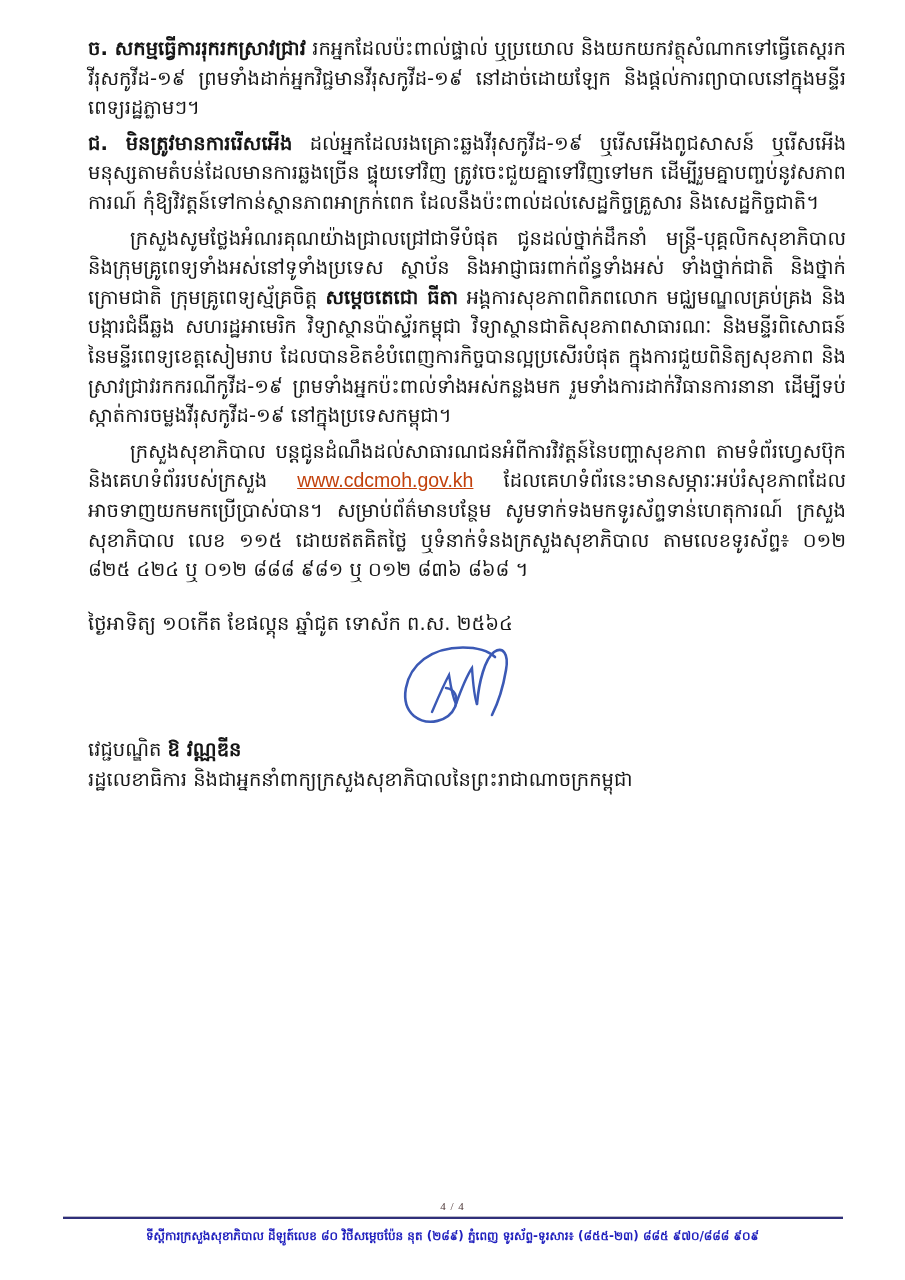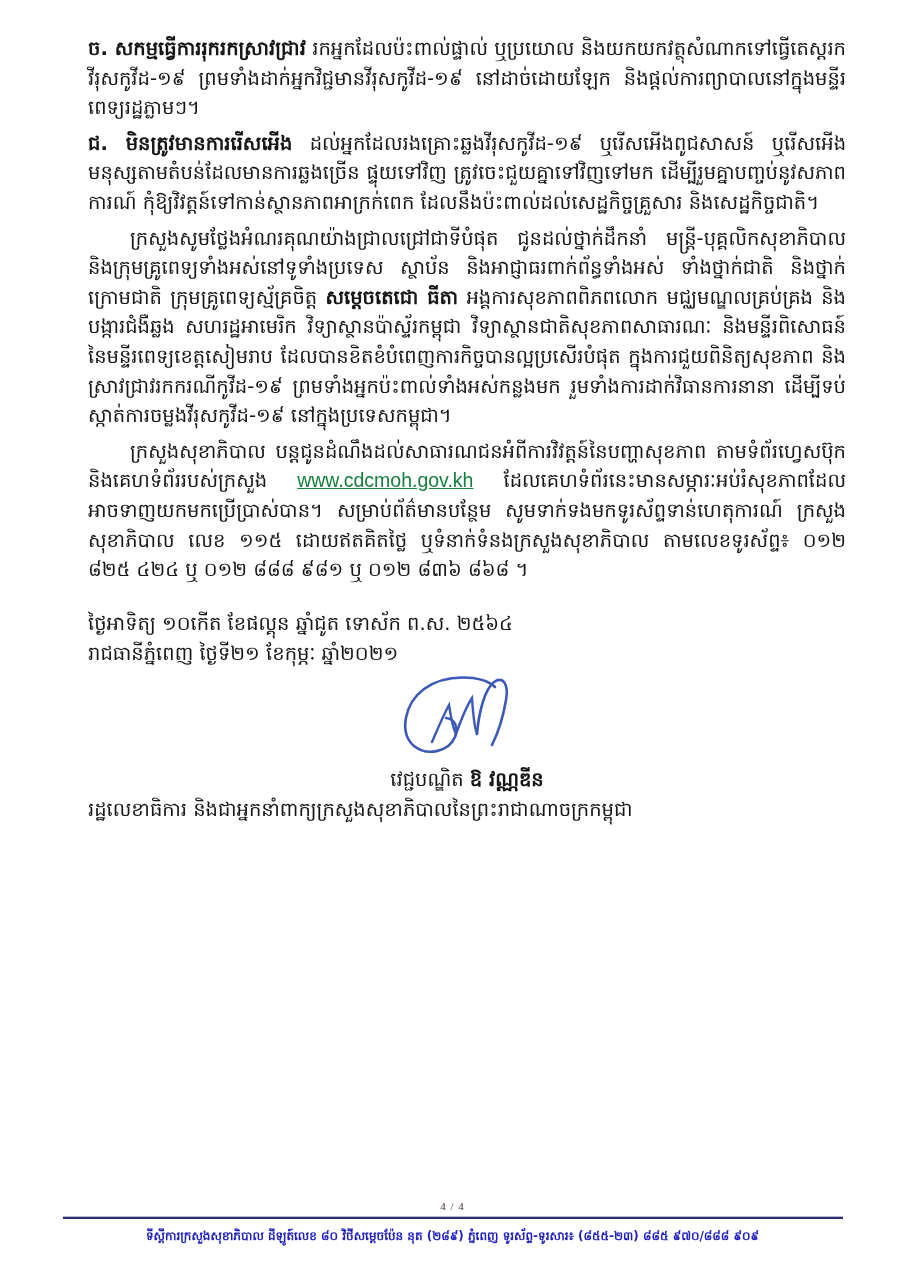--- a/index.html
+++ b/index.html
@@ -17,37 +17,37 @@
     left:61px;right:59px;top:34px;
     font-size:19.5px;
     line-height:29.6px;
     text-align:justify;
     margin-left:27px;
   }
   .para{margin:0 0 6px 0;}
   .para.indent{text-indent:42px;}
   .khb{font-weight:bold;}
   .link{
-    color:#15803d;
+    color:#c2410c;
     text-decoration:underline;
     font-family:"Liberation Sans",sans-serif;
     cursor:pointer;
   }
   .date-block{
     margin-top:24px;
     text-align:left;
     line-height:30px;
   }
   .sig-wrap{
     margin-top:4px;
     text-align:center;
   }
   .sig-svg{display:inline-block;}
   .sig-name{
-    text-align:center;
+    text-align:left;
     line-height:30px;
     margin-top:-6px;
   }
   .sig-title{
     text-align:left;
     line-height:30px;
   }
   .page-number{
     position:absolute;
     left:0;right:0;
@@ -87,21 +87,20 @@
 
 
     <p class="para"><b class="khb">ជ. មិនត្រូវមានការរើសអើង</b><span> ដល់អ្នកដែលរងគ្រោះឆ្លងវីរុសកូវីដ-១៩ ឬរើសអើងពូជសាសន៍ ឬរើសអើងមនុស្សតាមតំបន់ដែលមានការឆ្លងច្រើន ផ្ទុយទៅវិញ ត្រូវចេះជួយគ្នាទៅវិញទៅមក ដើម្បីរួមគ្នាបញ្ចប់នូវសភាពការណ៍ កុំឱ្យវិវត្តន៍ទៅកាន់ស្ថានភាពអាក្រក់ពេក ដែលនឹងប៉ះពាល់ដល់សេដ្ឋកិច្ចគ្រួសារ និងសេដ្ឋកិច្ចជាតិ។</span></p>
 
     <p class="para indent"><span>ក្រសួងសូមថ្លែងអំណរគុណយ៉ាងជ្រាលជ្រៅជាទីបំផុត ជូនដល់ថ្នាក់ដឹកនាំ មន្ត្រី-បុគ្គលិកសុខាភិបាល និងក្រុមគ្រូពេទ្យទាំងអស់នៅទូទាំងប្រទេស ស្ថាប័ន និងអាជ្ញាធរពាក់ព័ន្ធទាំងអស់ ទាំងថ្នាក់ជាតិ និងថ្នាក់ក្រោមជាតិ ក្រុមគ្រូពេទ្យស្ម័គ្រចិត្ត </span><b class="khb">សម្តេចតេជោ ធីតា</b><span> អង្គការសុខភាពពិភពលោក មជ្ឈមណ្ឌលគ្រប់គ្រង និងបង្ការជំងឺឆ្លង សហរដ្ឋអាមេរិក វិទ្យាស្ថានប៉ាស្ទ័រកម្ពុជា វិទ្យាស្ថានជាតិសុខភាពសាធារណៈ និងមន្ទីរពិសោធន៍នៃមន្ទីរពេទ្យខេត្តសៀមរាប ដែលបានខិតខំបំពេញការកិច្ចបានល្អប្រសើរបំផុត ក្នុងការជួយពិនិត្យសុខភាព និងស្រាវជ្រាវរកករណីកូវីដ-១៩ ព្រមទាំងអ្នកប៉ះពាល់ទាំងអស់កន្លងមក រួមទាំងការដាក់វិធានការនានា ដើម្បីទប់ស្កាត់ការចម្លងវីរុសកូវីដ-១៩ នៅក្នុងប្រទេសកម្ពុជា។</span></p>
 
     <p class="para indent"><span>ក្រសួងសុខាភិបាល បន្តជូនដំណឹងដល់សាធារណជនអំពីការវិវត្តន៍នៃបញ្ហាសុខភាព តាមទំព័រហ្វេសប៊ុក និងគេហទំព័ររបស់ក្រសួង </span><span class="link">www.cdcmoh.gov.kh</span><span> ដែលគេហទំព័រនេះមានសម្ភារៈអប់រំសុខភាពដែលអាចទាញយកមកប្រើប្រាស់បាន។ សម្រាប់ព័ត៌មានបន្ថែម សូមទាក់ទងមកទូរស័ព្ទទាន់ហេតុការណ៍ ក្រសួងសុខាភិបាល លេខ ១១៥ ដោយឥតគិតថ្លៃ ឬទំនាក់ទំនងក្រសួងសុខាភិបាល តាមលេខទូរស័ព្ទ៖ ០១២ ៨២៥ ៤២៤ ឬ ០១២ ៨៨៨ ៩៨១ ឬ ០១២ ៨៣៦ ៨៦៨ ។</span></p>
 
     <div class="date-block">
       <div>ថ្ងៃអាទិត្យ ១០កើត ខែផល្គុន ឆ្នាំជូត ទោស័ក ព.ស. ២៥៦៤</div>
-      <div>រាជធានីភ្នំពេញ ថ្ងៃទី២១ ខែកុម្ភៈ ឆ្នាំ២០២១</div>
     </div>
 
     <div class="sig-wrap">
       <svg class="sig-svg" viewBox="0 0 150 90" width="150" height="90" aria-hidden="true">
         <path d="M103,14 C90,2 54,0 32,16 C12,31 7,60 22,73 C36,84 57,78 63,64 C67,53 62,46 54,45" stroke="#3b59b5" stroke-width="2.6" fill="none" stroke-linecap="round"></path>
         <path d="M40,69 C46,55 51,43 57,32 C59,45 61,55 64,61 C69,47 74,34 80,25 C81,40 82,53 85,61" stroke="#3b59b5" stroke-width="2.4" fill="none" stroke-linecap="round"></path>
         <path d="M85,61 C87,38 93,16 102,9 C111,3 117,11 114,27 C111,45 105,62 100,72" stroke="#3b59b5" stroke-width="2.6" fill="none" stroke-linecap="round"></path>
       </svg>
       <div class="sig-name"><span>វេជ្ជបណ្ឌិត </span><b class="khb">ឱ វណ្ណឌីន</b></div>
       <div class="sig-title">រដ្ឋលេខាធិការ និងជាអ្នកនាំពាក្យក្រសួងសុខាភិបាលនៃព្រះរាជាណាចក្រកម្ពុជា</div>

